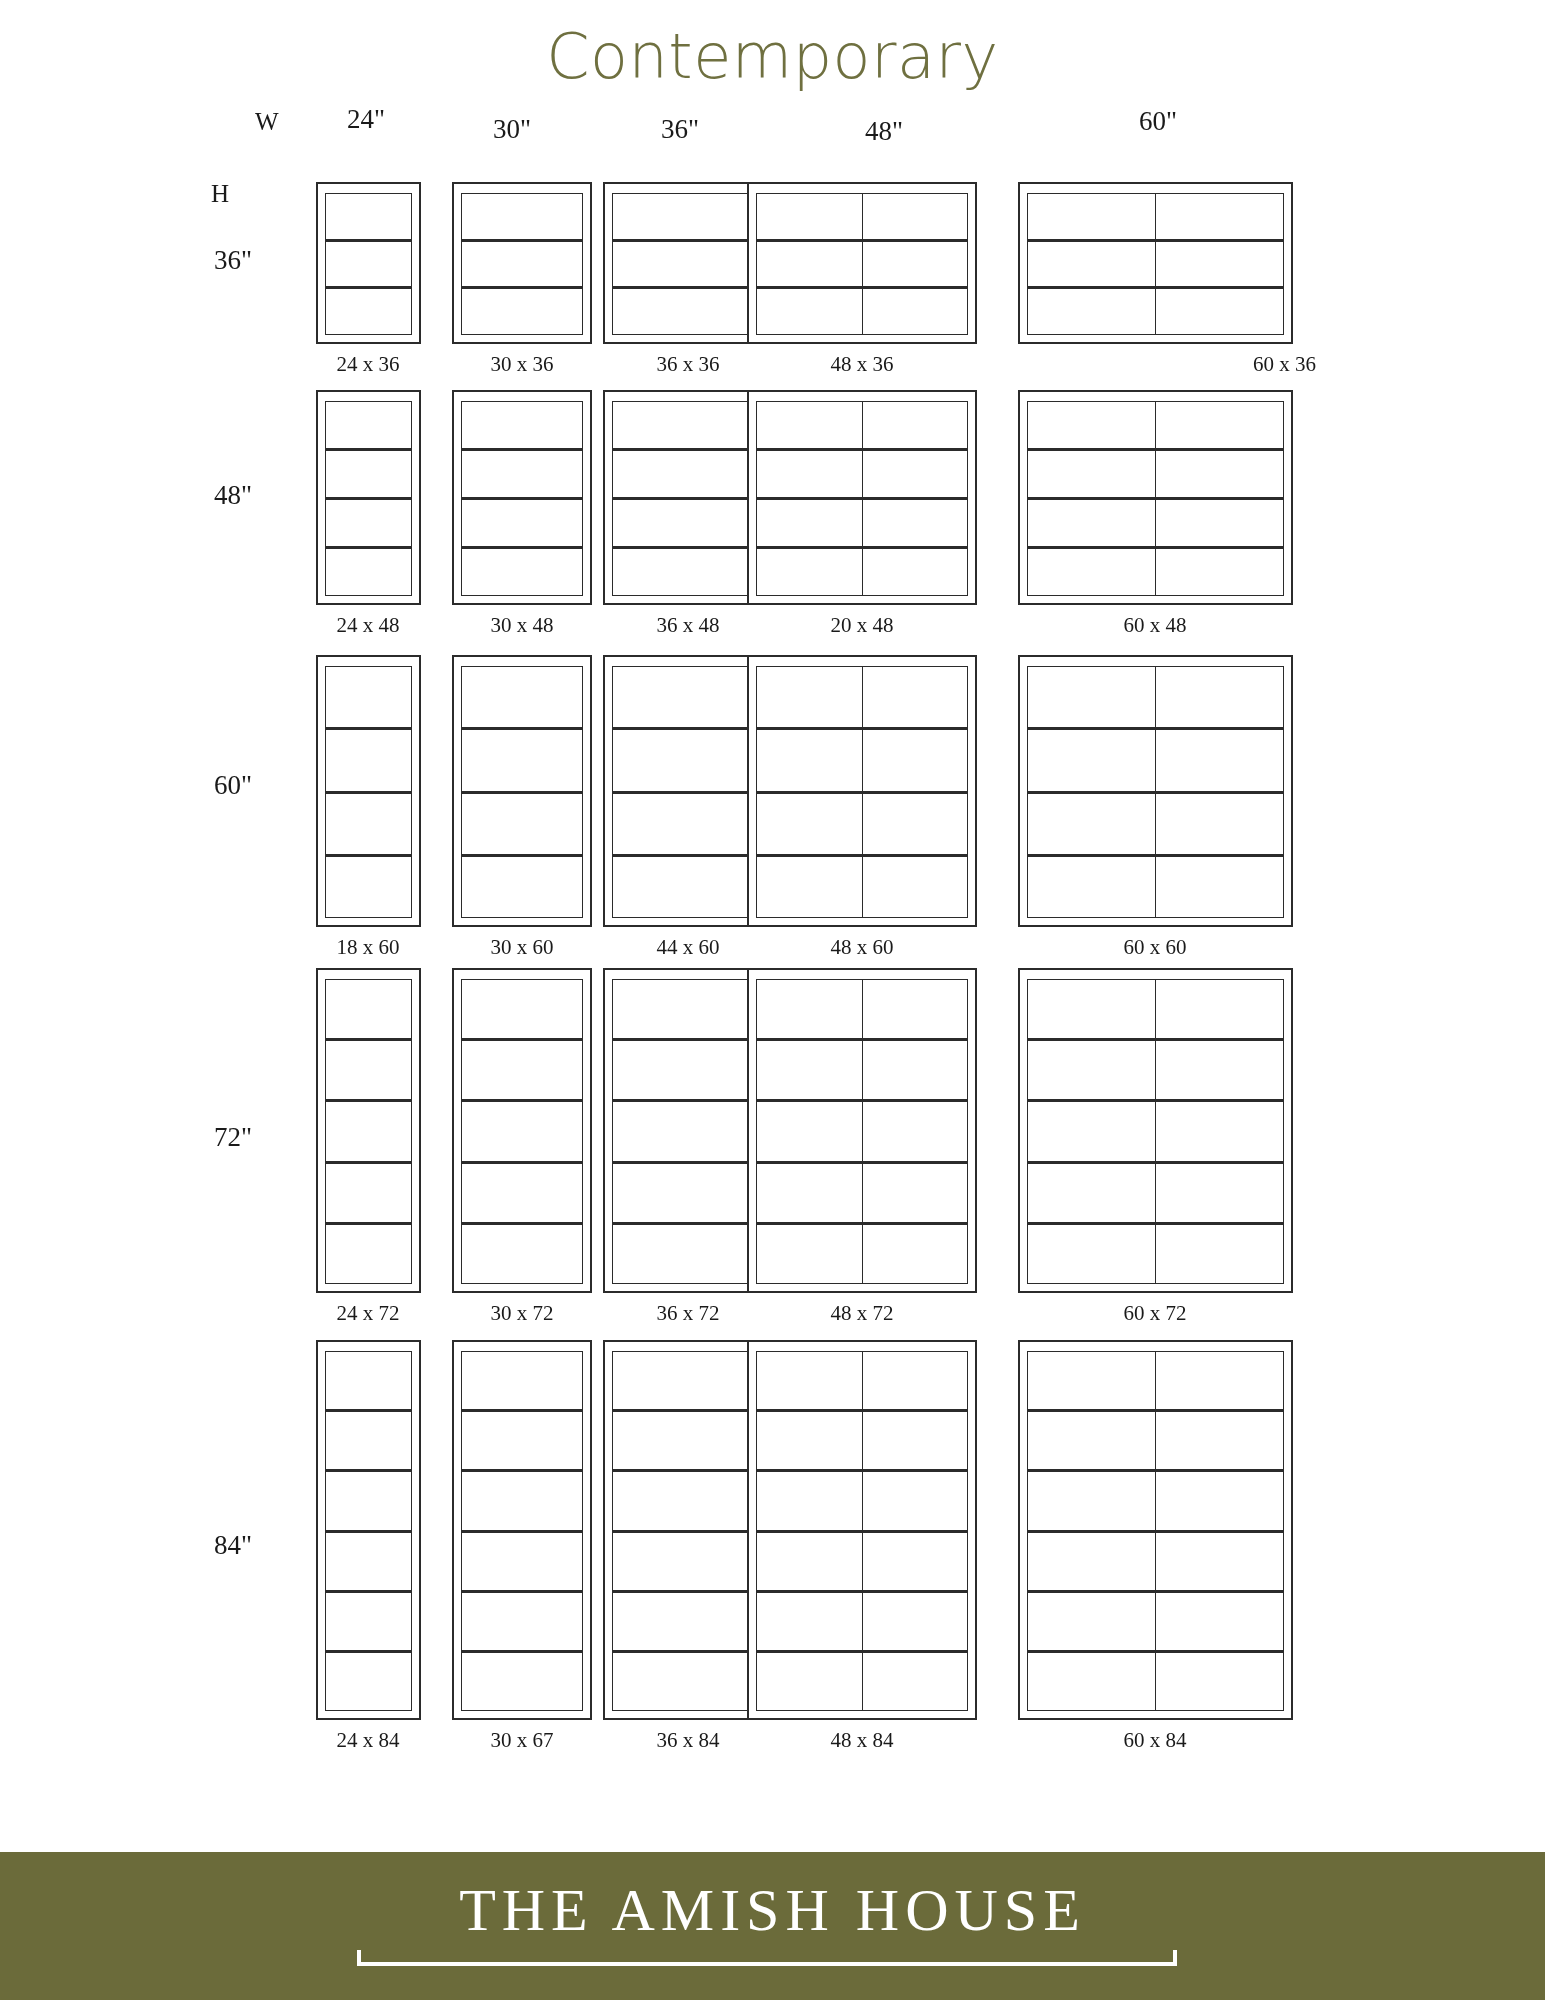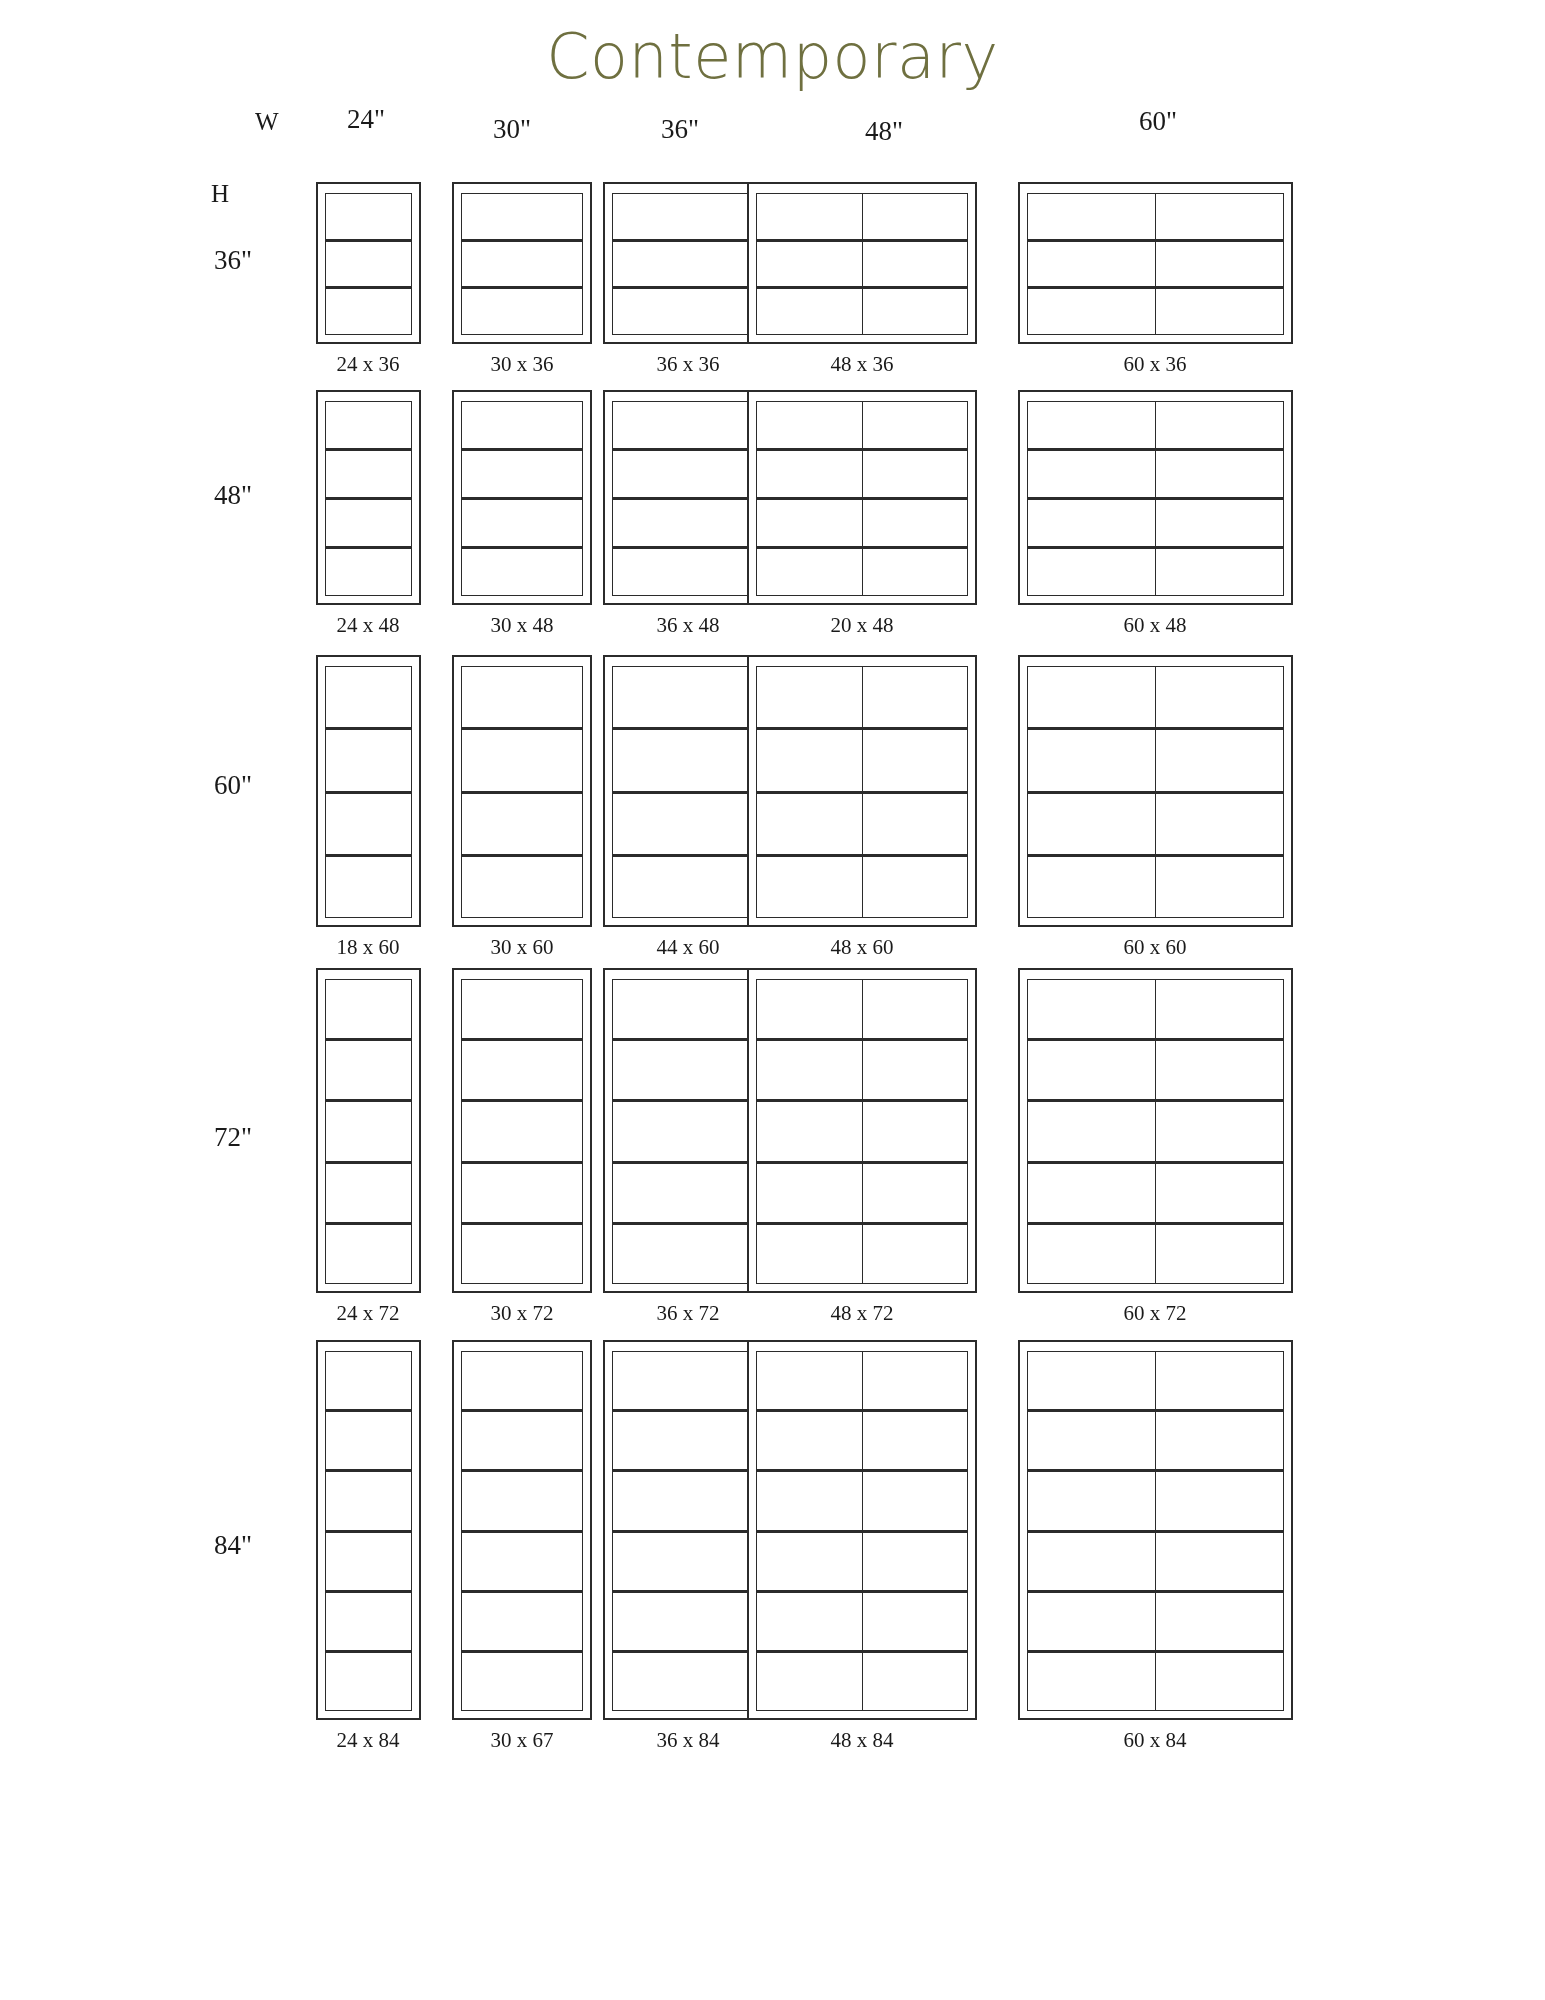--- a/index.html
+++ b/index.html
@@ -209,21 +209,21 @@
             <div class="shelfgap"></div>
             <div class="shelfgap"></div>
           </div>
           <div class="bay">
             <div class="shelfgap"></div>
             <div class="shelfgap"></div>
             <div class="shelfgap"></div>
           </div>
         </div>
       </div>
-      <div class="caption" style="top: 352px; left: 1045px; width: 220px;">60 x 36</div>
+      <div class="caption" style="top: 352px; left: 1096px; width: 220px; text-align: right;">60 x 36</div>
       <div class="case" style="left: 316px; top: 390px; width: 105px; height: 215px;">
         <div class="inner">
           <div class="bay">
             <div class="shelfgap"></div>
             <div class="shelfgap"></div>
             <div class="shelfgap"></div>
             <div class="shelfgap"></div>
           </div>
         </div>
       </div>
@@ -501,14 +501,18 @@
             <div class="shelfgap"></div>
             <div class="shelfgap"></div>
             <div class="shelfgap"></div>
             <div class="shelfgap"></div>
           </div>
         </div>
       </div>
       <div class="caption" style="top: 1728px; left: 1045px; width: 220px;">60 x 84</div>
     </div>
 
+  <div id="footer">
+    <div id="footer-brand">THE AMISH HOUSE</div>
+    <div id="footer-rule"></div>
+  </div>
 
 </div>
 
 </body></html>

